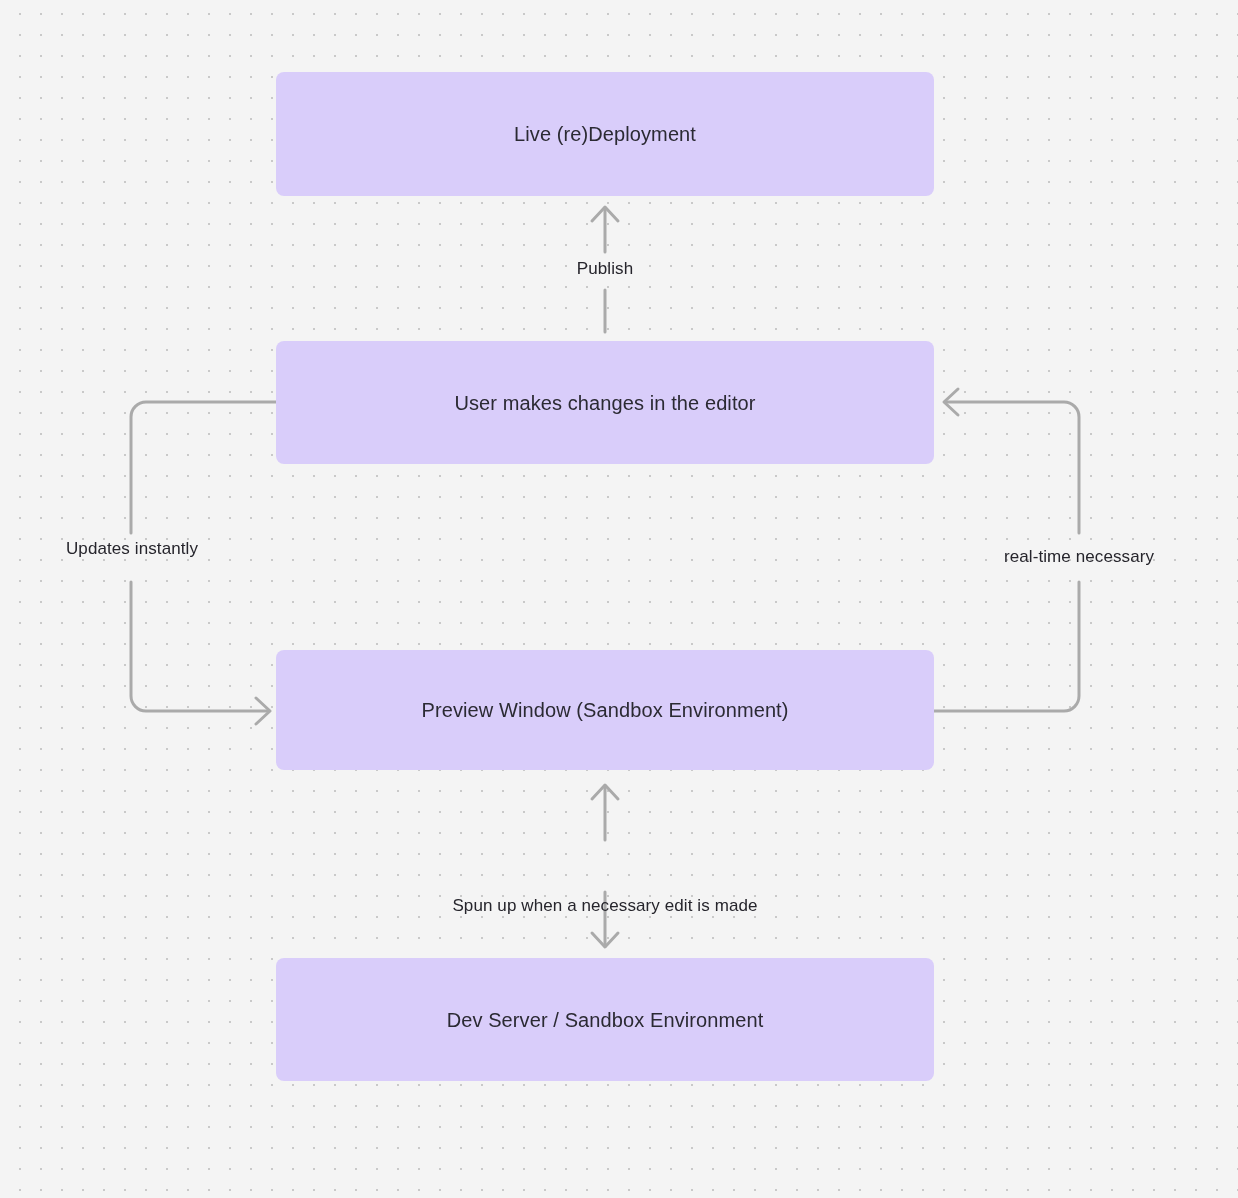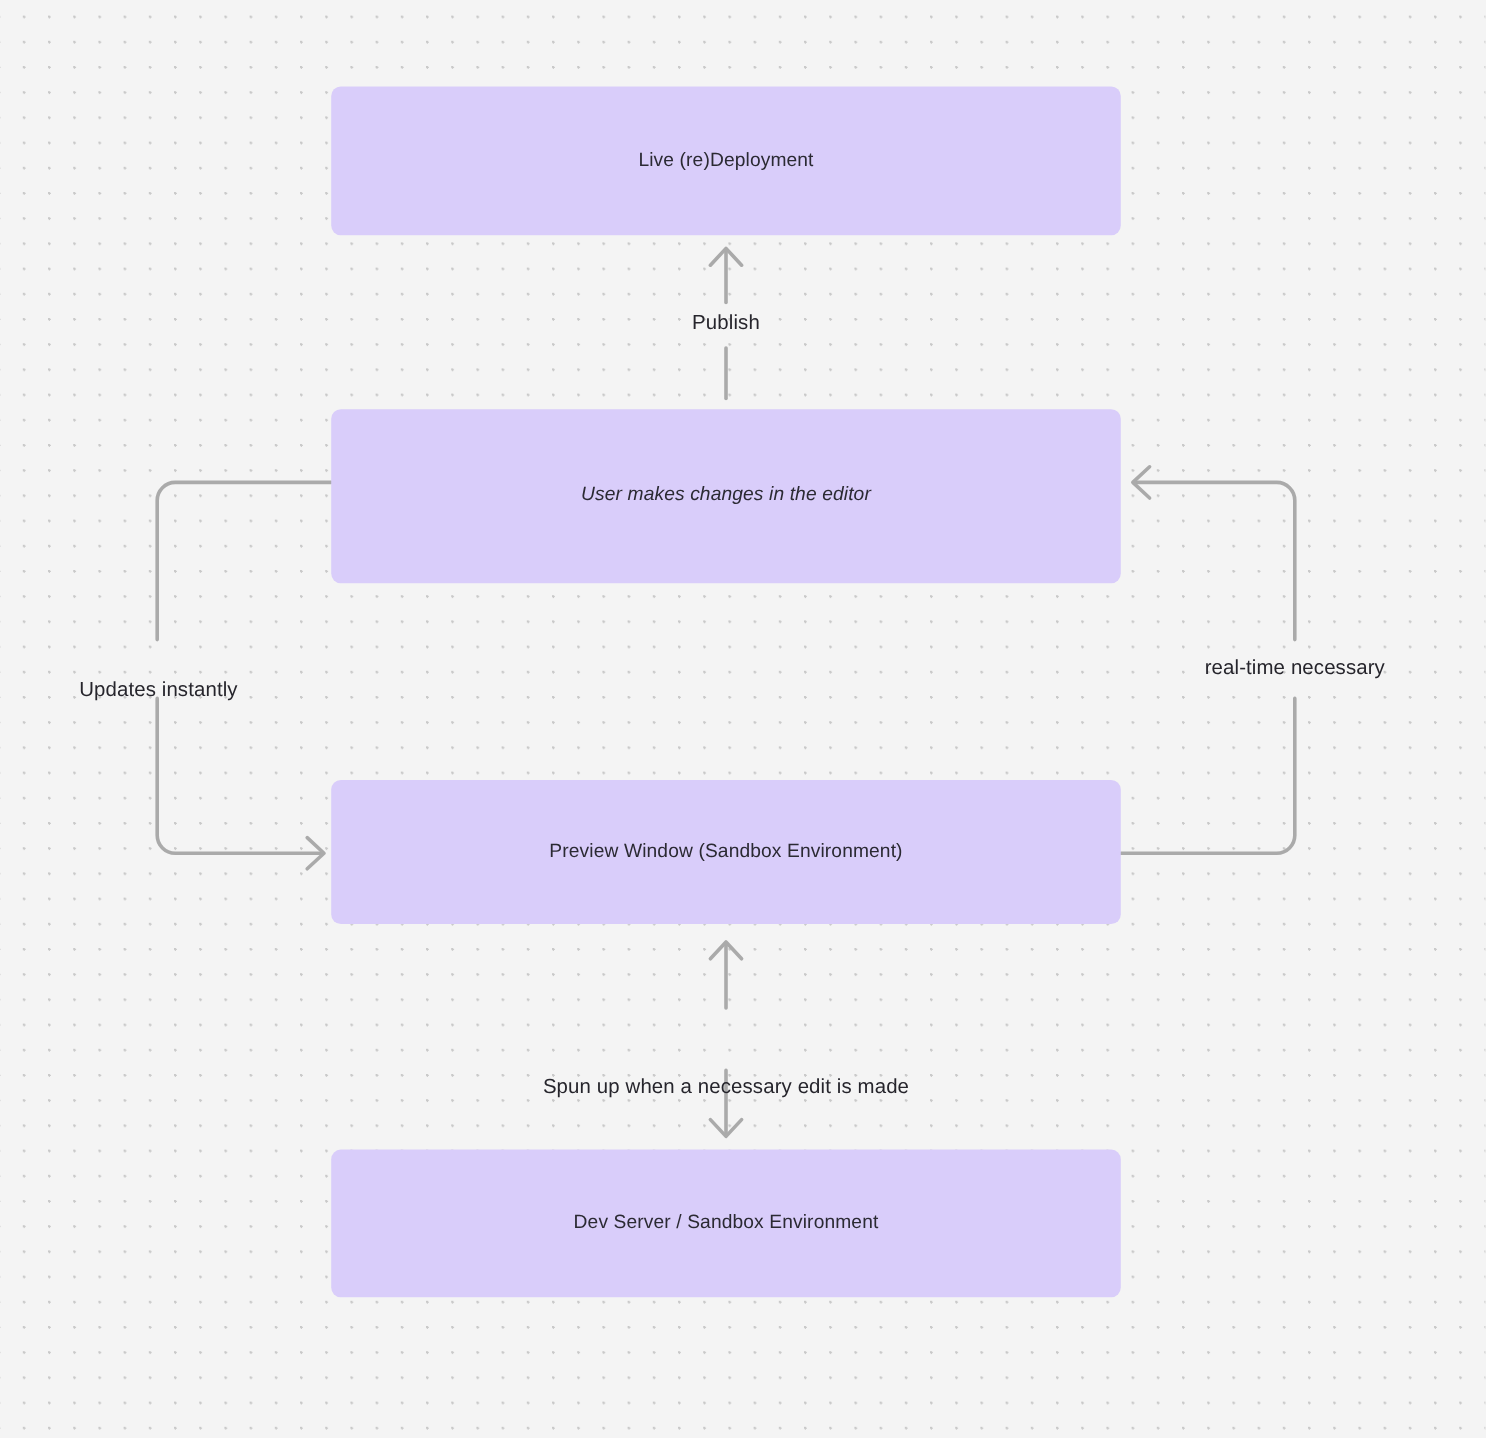--- a/index.html
+++ b/index.html
@@ -31,21 +31,21 @@
   .node {
     position: absolute;
     background: #d9cdfa;
     border-radius: 8px;
     display: flex;
     align-items: center;
     justify-content: center;
     box-sizing: border-box;
   }
   .node-label {
-    font-size: 16px;
+    font-size: 20px;
     color: #2b2a33;
     letter-spacing: 0.1px;
     line-height: 1.3;
     white-space: nowrap;
   }
   .edge-label {
     position: absolute;
     font-size: 17px;
     color: #26252c;
     letter-spacing: 0.1px;
@@ -88,33 +88,33 @@
         <path d="M592,933 L605,947 L618,933"></path>
       </g>
 
     </g>
   </svg>
 
   <div class="node" style="left:276px; top:72px; width:658px; height:124px;">
     <span class="node-label">Live (re)Deployment</span>
   </div>
 
-  <div class="node" style="left:276px; top:341px; width:658px; height:145px;font-style:italic;">
+  <div class="node" style="left:276px; top:341px; width:658px; height:123px;">
     <span class="node-label">User makes changes in the editor</span>
   </div>
 
   <div class="node" style="left:276px; top:650px; width:658px; height:120px;">
     <span class="node-label">Preview Window (Sandbox Environment)</span>
   </div>
 
   <div class="node" style="left:276px; top:958px; width:658px; height:123px;">
     <span class="node-label">Dev Server / Sandbox Environment</span>
   </div>
 
   <div class="edge-label" style="left:605px; top:269px;">Publish</div>
 
-  <div class="edge-label" style="left:132px; top:575px;">Updates instantly</div>
+  <div class="edge-label" style="left:132px; top:549px;">Updates instantly</div>
 
   <div class="edge-label" style="left:1079px; top:557px;">real-time necessary</div>
 
   <div class="edge-label" style="left:605px; top:906px;">Spun up when a necessary edit is made</div>
 
 </div>
 
 </body></html>

